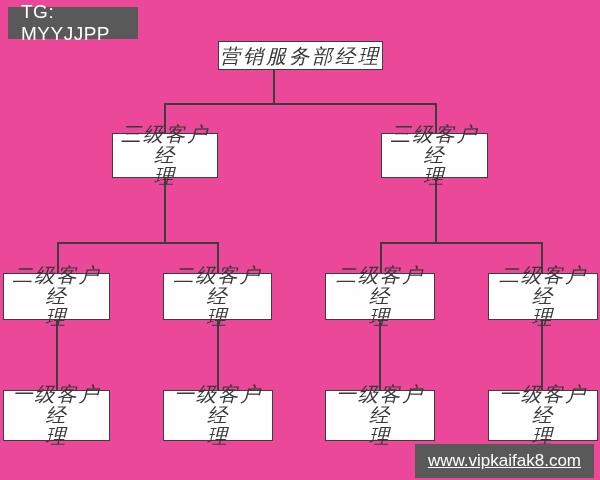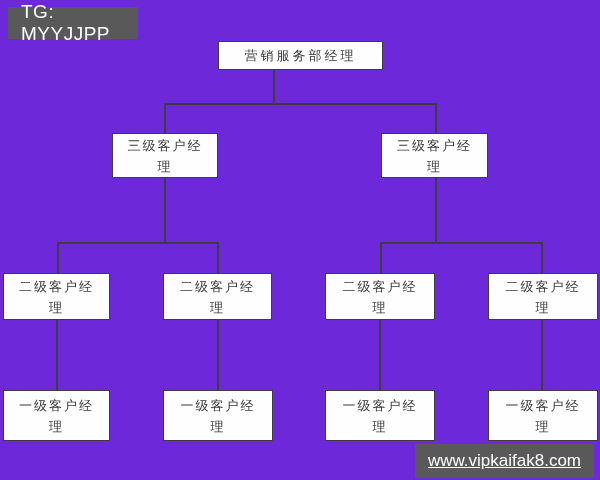--- a/index.html
+++ b/index.html
@@ -3,21 +3,21 @@
 <meta charset="utf-8">
 <style>
   html,body{margin:0;padding:0;}
   body{
     font-family:"Liberation Sans","DejaVu Sans",sans-serif;
     background:#ffffff;
   }
   .stage{
     position:relative;
     width:600px;height:480px;
-    background:#6d28d9;
+    background:#ec4899;
     overflow:hidden;
   }
   
   .badge{
     position:absolute;
     background:#595959;
     color:#ffffff;
     display:flex;align-items:center;
     box-sizing:border-box;
   }
@@ -38,24 +38,25 @@
     position:absolute;
     box-sizing:border-box;
     background:#fefefe;
     border:1.5px solid #3d3d3d;
     display:flex;align-items:center;justify-content:center;
     text-align:center;
   }
   .node-label{
     font-family:"Liberation Serif","DejaVu Serif",serif;
     color:#383838;
-    font-size:13px;
+    font-size:20px;
     letter-spacing:2px;
     line-height:21px;
     white-space:pre-line;
+    font-style:italic;
   }
   .node.root .node-label{letter-spacing:3px;line-height:26px;}
   
   .cline{
     position:absolute;
     background:#3d3d3d;
   }
 </style>
 </head>
 <body>

